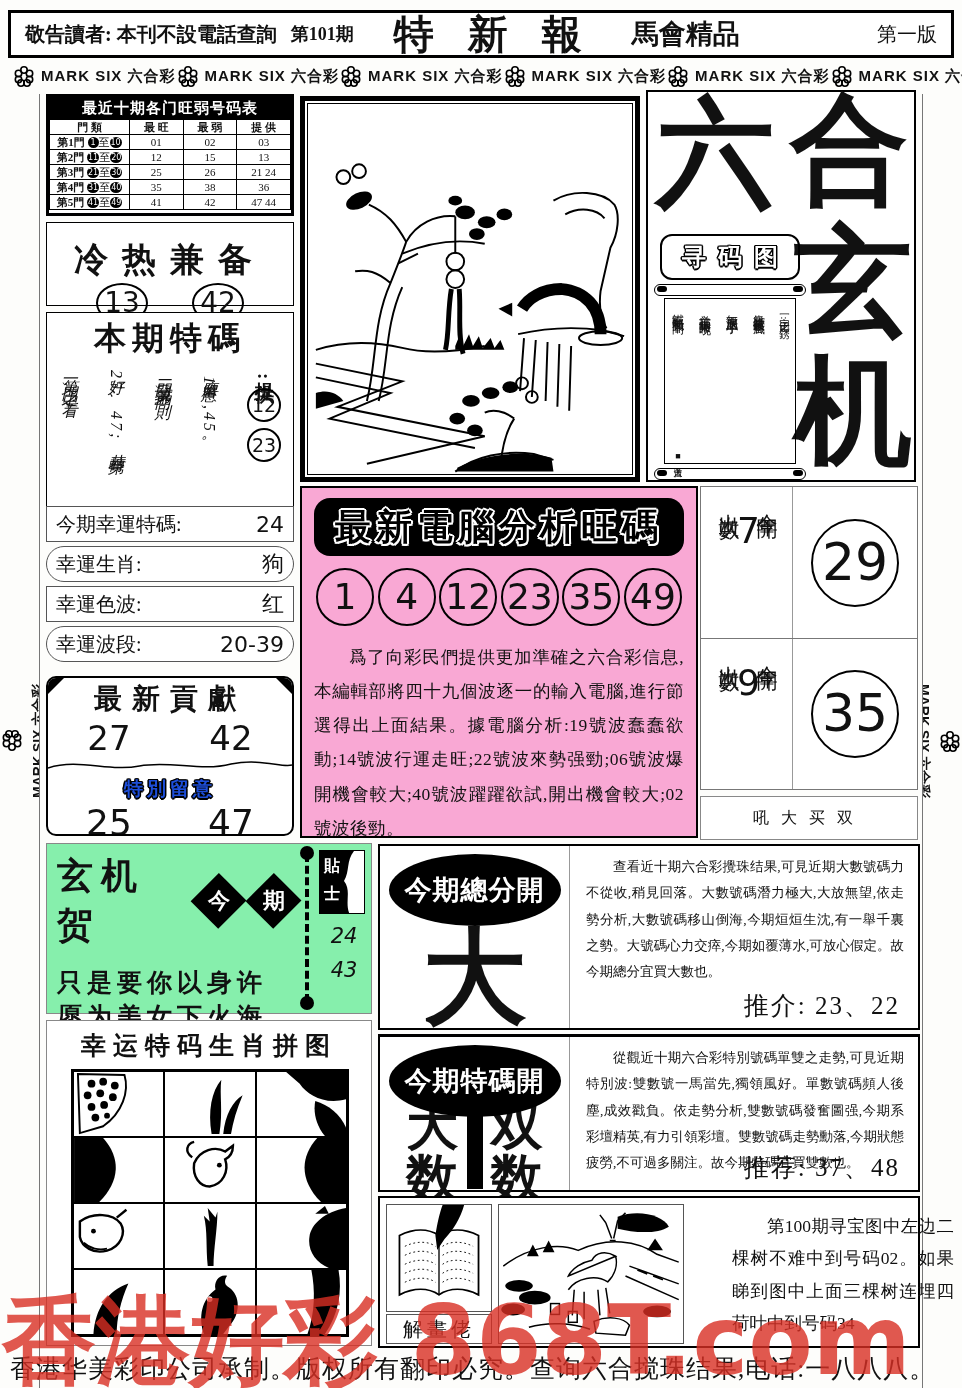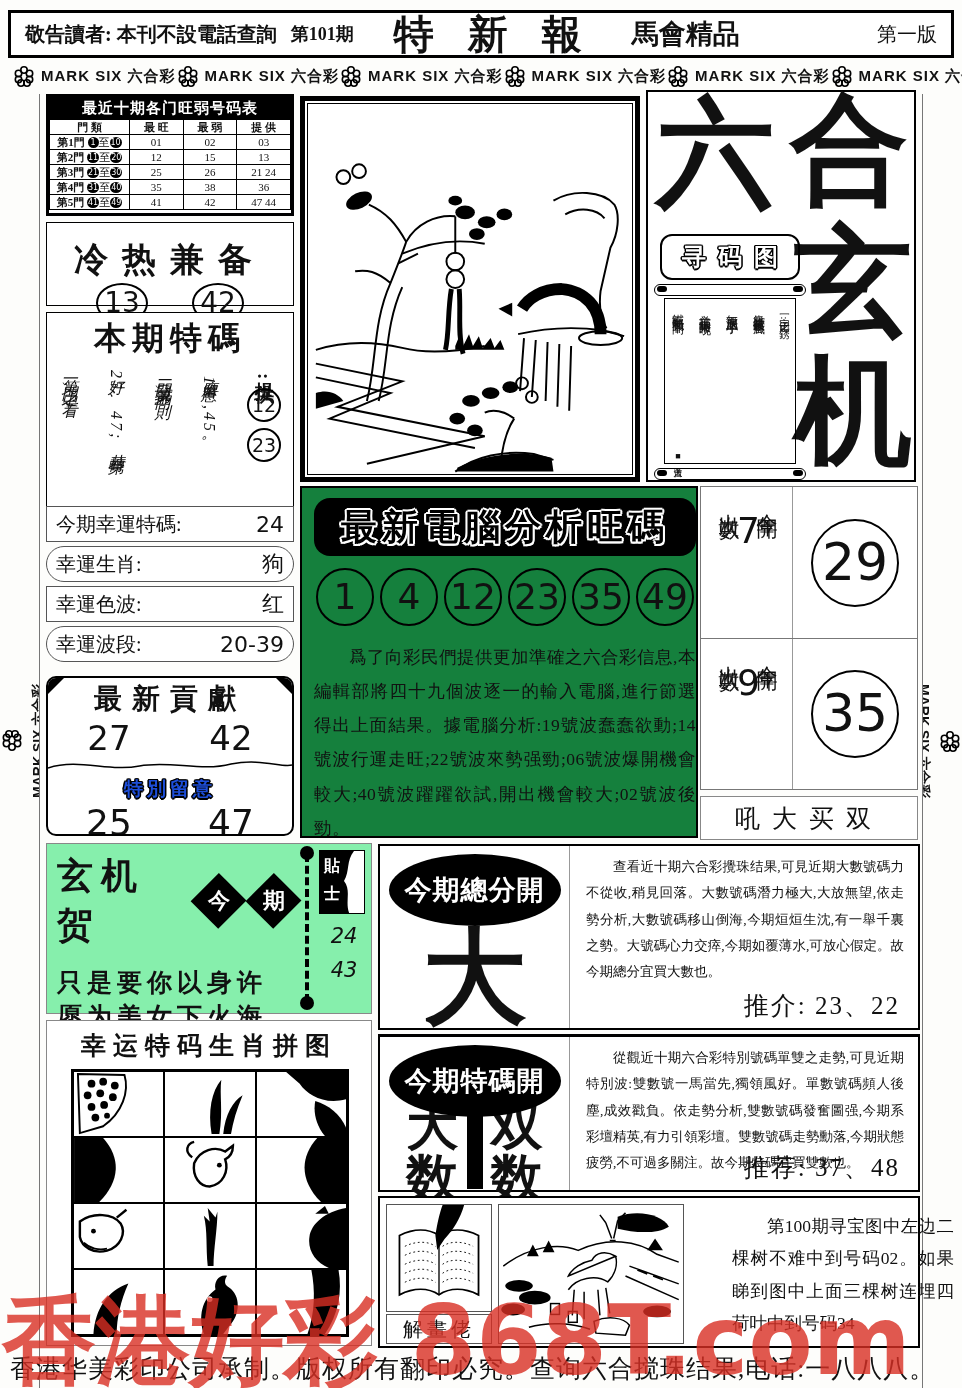--- a/index.html
+++ b/index.html
@@ -114,21 +114,21 @@
     display:grid; grid-template-columns:repeat(3,1fr); grid-template-rows:repeat(4,1fr); }
   .pz { border:1px solid #000; overflow:hidden; }
   .pz svg { width:100%; height:100%; display:block; }
 
   
   #box-illust { left:300px; top:96px; width:340px; height:386px; border:5px solid #000; background:#fff; }
   #box-illust .inner { position:absolute; inset:2px; border:1.5px solid #000; }
   #box-illust svg { width:100%; height:100%; display:block; }
 
   
-  #box-computer { left:300px; top:486px; width:398px; height:352px; border:2.5px solid #000; background:#15803d; padding:10px 0 0 12px; }
+  #box-computer { left:300px; top:486px; width:398px; height:352px; border:2.5px solid #000; background:#f9a8d4; padding:10px 12px 0 12px; }
   #box-computer .banner { background:#000; border-radius:16px; height:58px; display:flex; align-items:center; justify-content:center; }
   #box-computer .banner span { color:#000; font-size:36px; font-weight:bold; letter-spacing:5px;
     text-shadow:-1.5px -1.5px 0 #fff,1.5px -1.5px 0 #fff,-1.5px 1.5px 0 #fff,1.5px 1.5px 0 #fff,0 -2px 0 #fff,0 2px 0 #fff,-2px 0 0 #fff,2px 0 0 #fff; }
   #box-computer .nrow { display:flex; justify-content:space-between; margin-top:12px; padding:0 2px; }
   #box-computer .nrow .circle-num { width:58px; height:58px; line-height:54px; font-size:36px; }
   #box-computer .para { margin-top:14px; font-size:17.5px; line-height:1.95; text-align:justify; text-indent:2em; letter-spacing:0.5px; }
 
   
   #box-mast { left:646px; top:90px; width:270px; height:392px; border:2.5px solid #000; background:#fff; }
   .bigchar { position:absolute; font-weight:bold; font-size:118px; line-height:1; font-family:"Liberation Serif",serif; }
@@ -151,21 +151,21 @@
   .ycell + .ycell { border-top:1.5px solid #777; }
   .ycell .lft { width:92px; border-right:1px solid #999; padding:10px 0 0 14px; }
   .ycell .labs { display:flex; gap:10px; }
   .ycell .labs span { writing-mode:vertical-rl; font-size:21px; letter-spacing:3px; }
   .ycell .cnt { font-size:36px; font-family:"DejaVu Sans",sans-serif; margin:4px 0 0 22px; }
   .ycell .rgt { flex:1; display:flex; align-items:center; justify-content:center; }
   .ycell .circle-num { width:88px; height:88px; line-height:82px; font-size:52px; }
 
   
   #box-roar { left:700px; top:796px; width:218px; height:44px; border:1.2px solid #888; background:#fff;
-    display:flex; align-items:center; justify-content:center; font-size:25px; letter-spacing:12px; white-space:nowrap; }
+    display:flex; align-items:center; justify-content:center; font-size:16px; letter-spacing:12px; white-space:nowrap; }
 
   
   .duo { left:378px; width:542px; background:#fff; border:2px solid #000; display:flex; }
   #box-total { top:844px; height:186px; }
   #box-spopen { top:1034px; height:158px; border-top:3px solid #000; }
   .duo .lcell { width:190px; border-right:1.2px solid #999; position:relative; text-align:center; }
   .badge { margin:8px auto 0 auto; background:#000; color:#fff; border-radius:50%; width:172px; height:72px;
     display:flex; align-items:center; justify-content:center; font-size:27px; font-weight:bold; letter-spacing:1px; position:relative; z-index:2; }
   #box-total .bigda { font-size:104px; font-weight:bold; line-height:1; margin-top:0px; }
   #box-spopen .bar { position:absolute; left:50%; top:40px; width:16px; height:112px; background:#000; transform:translateX(-50%); z-index:1; }

